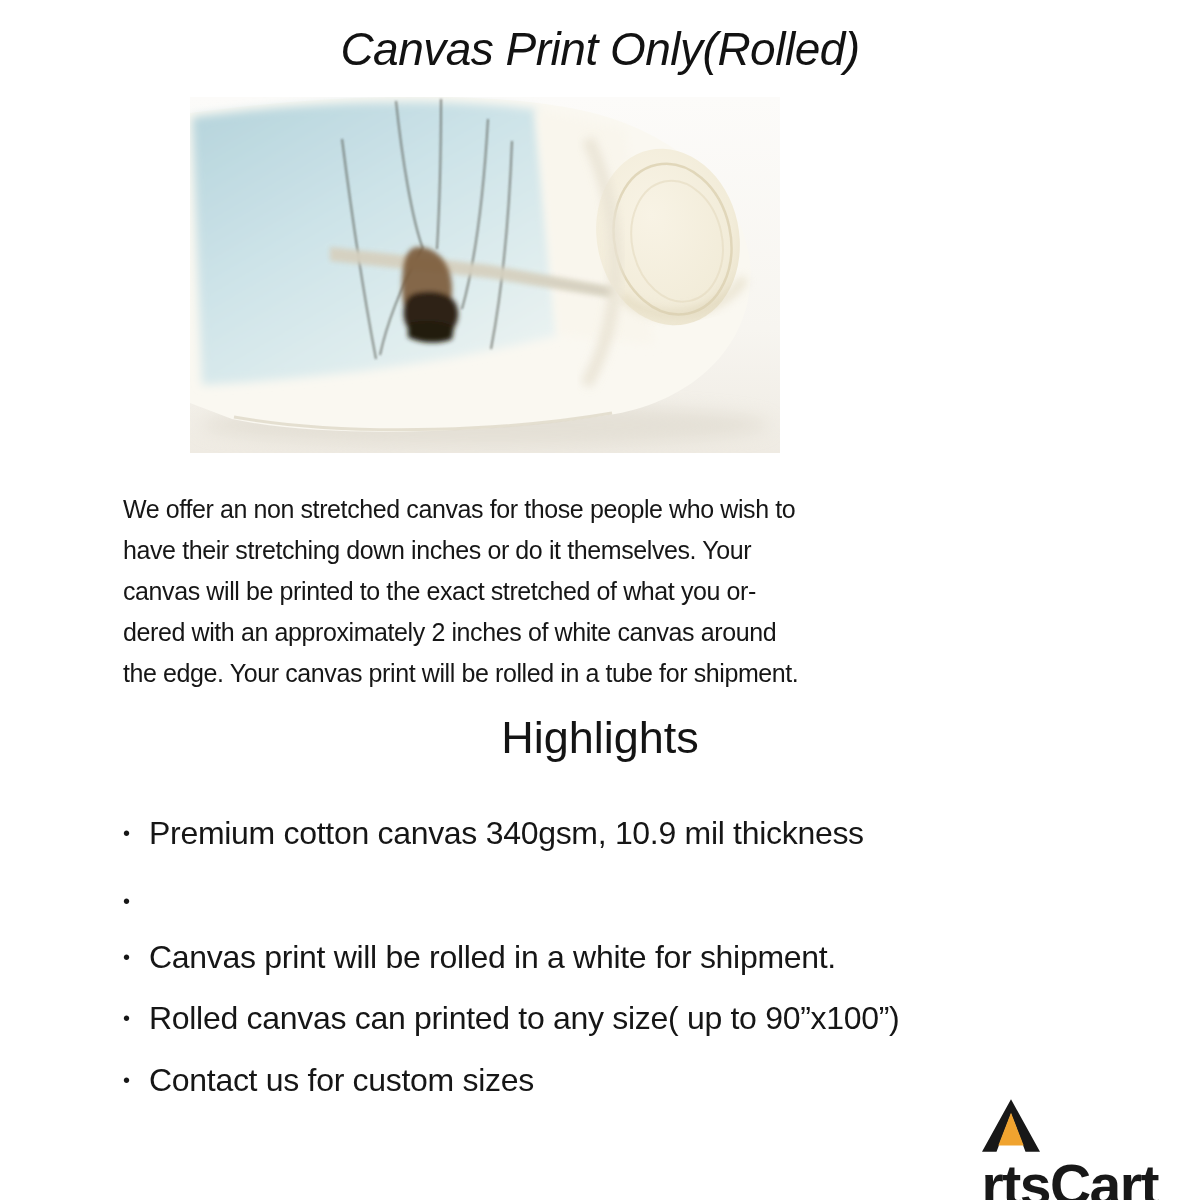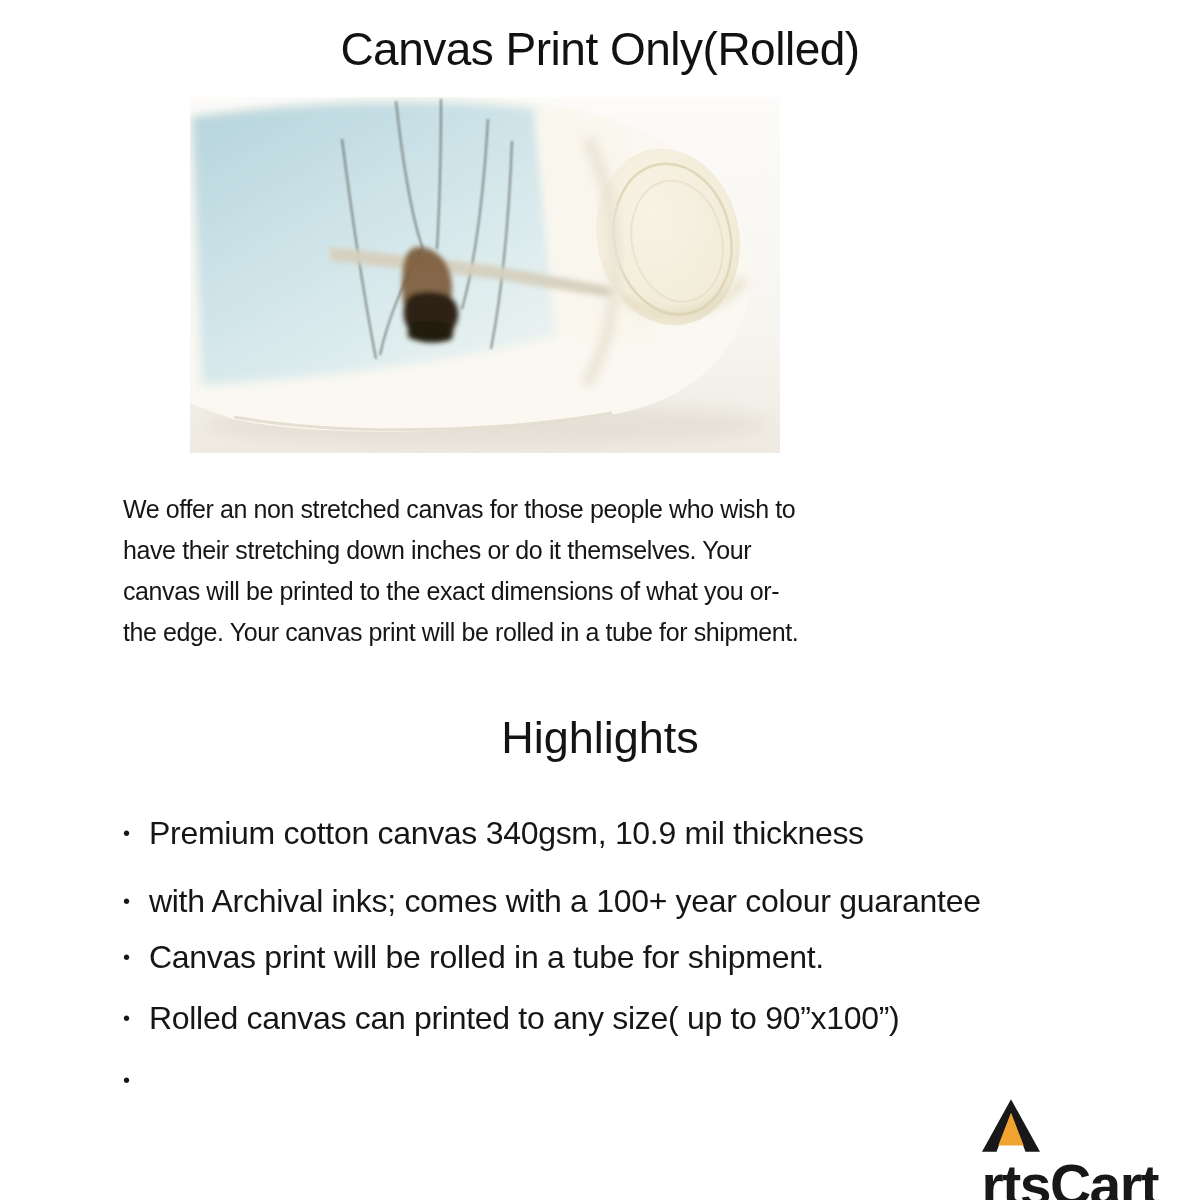--- a/index.html
+++ b/index.html
@@ -6,21 +6,21 @@
   body{
     width:1200px;height:1200px;position:relative;overflow:hidden;
     background:#ffffff;
     font-family:"Liberation Sans", sans-serif;
     color:#1a1a1a;
     -webkit-font-smoothing:antialiased;
   }
   .title{
     position:absolute;top:20px;left:0;width:100%;
     text-align:center;font-size:46px;line-height:58px;
-    letter-spacing:-0.5px;color:#121212;
+    letter-spacing:-0.5px;color:#121212;font-style:italic;
   }
   .photo{
     position:absolute;left:190px;top:97px;width:590px;height:356px;
   }
   .photo svg{display:block;width:100%;height:100%;}
   .description{
     position:absolute;left:123px;top:489px;width:1000px;
     font-size:25px;line-height:41px;letter-spacing:-0.4px;color:#161616;
   }
   .highlights-heading{
@@ -127,52 +127,53 @@
 
     <path d="M398,42 C434,120 436,218 396,288" stroke="#e9e3d4" stroke-width="12" fill="none" opacity="0.9" filter="url(#b5)"></path>
 
     <path d="M44,320 C170,342 330,332 422,316" stroke="#dfd8c8" stroke-width="3" fill="none" opacity="0.8"></path>
   </svg>
 </div>
 
 <div class="description">
   <div>We offer an non stretched canvas for those people who wish to</div>
   <div>have their stretching down inches or do it themselves. Your</div>
-  <div>canvas will be printed to the exact dimensions of what you or-</div>
+  <div>canvas will be printed to the exact stretched of what you or-</div>
+  <div>dered with an approximately 2 inches of white canvas around</div>
   <div>the edge. Your canvas print will be rolled in a tube for shipment.</div>
 </div>
 
 <div class="highlights-heading">Highlights</div>
 
 <div class="bullets">
 
   <div class="b-row mb-a">
     <span class="dot">•</span>
     <div>Premium cotton canvas 340gsm, 10.9 mil thickness</div>
   </div>
 
   <div class="b-row mb-b">
     <span class="dot">•</span>
     <div>
-      <div>with Archival inks; comes with a 100+ year colour guarantee</div>
     </div>
   </div>
 
   <div class="b-row mb-c">
     <span class="dot">•</span>
-    <div>Canvas print will be rolled in a tube for shipment.</div>
+    <div>Canvas print will be rolled in a white for shipment.</div>
   </div>
 
   <div class="b-row mb-d">
     <span class="dot">•</span>
     <div>Rolled canvas can printed to any size( up to 90”x100”)</div>
   </div>
 
   <div class="b-row">
     <span class="dot">•</span>
+    <div>Contact us for custom sizes</div>
   </div>
 
 </div>
 
 <div class="logo">
   <svg class="a-mark" viewBox="0 0 64 58" xmlns="http://www.w3.org/2000/svg">
     <polygon points="32,0 64,58 48,58 32,16 16,58 0,58" fill="#181818"></polygon>
     <polygon points="32,15 46,51 18,51" fill="#F0A32F"></polygon>
   </svg>
   <span>rtsCart</span>

